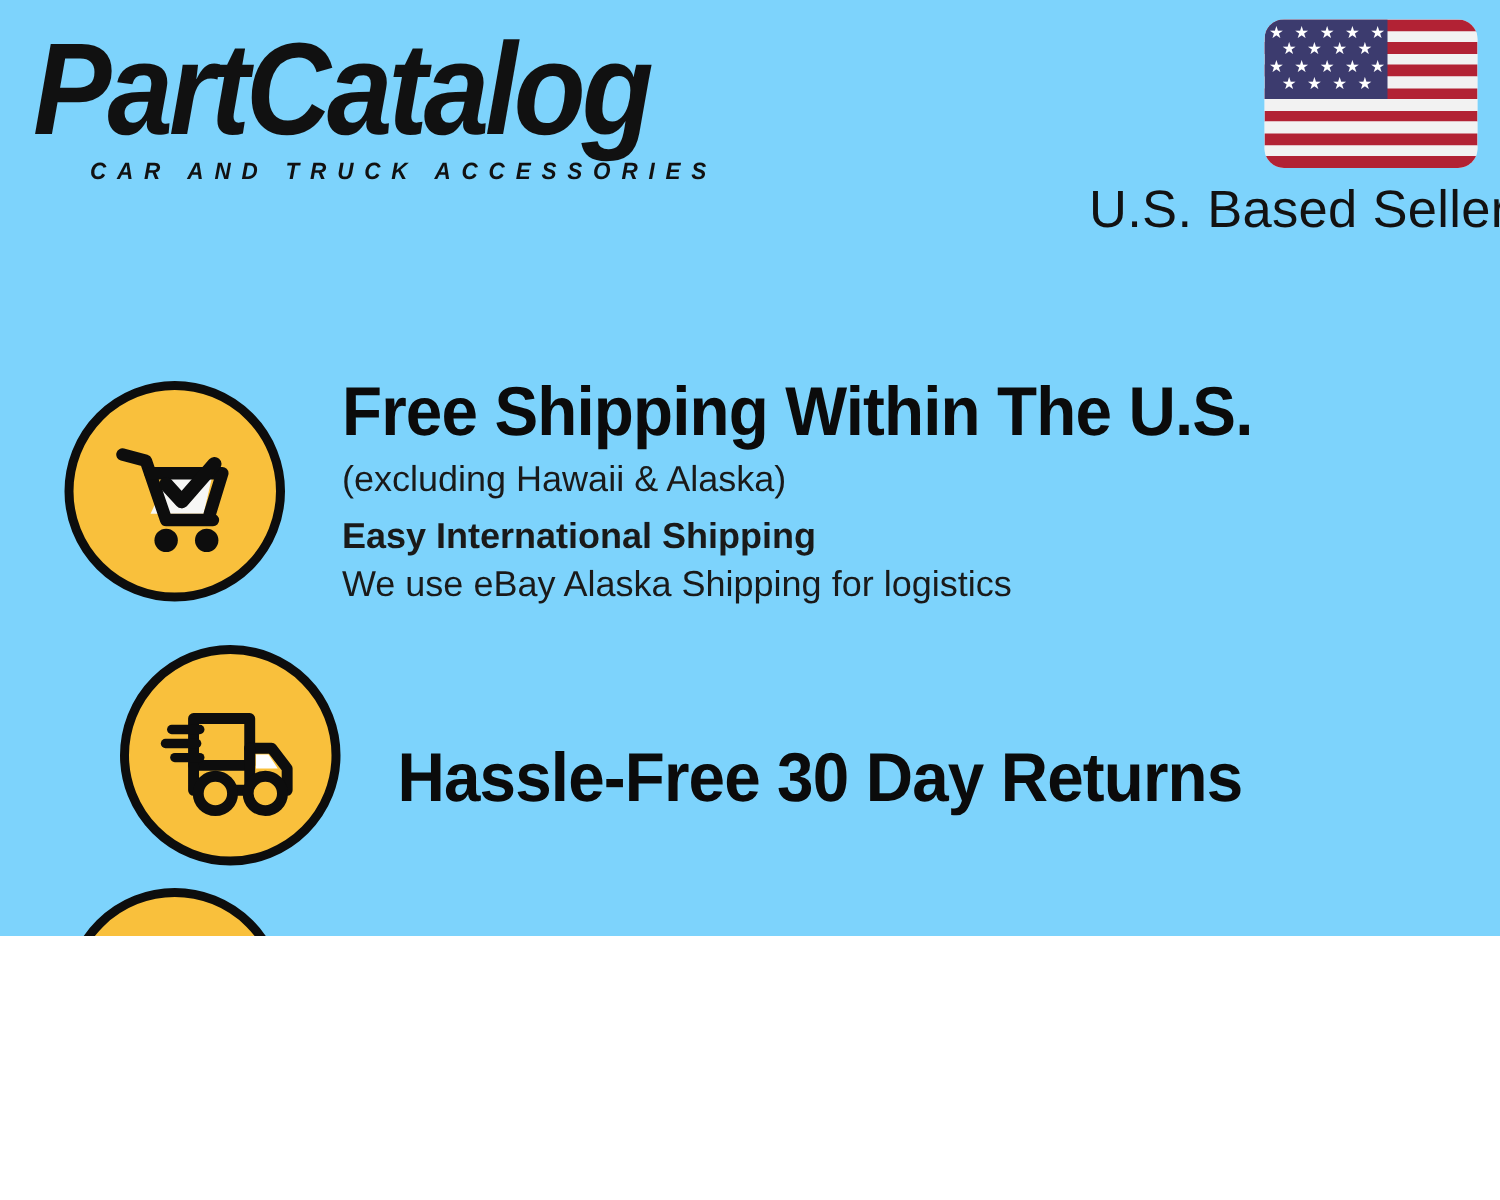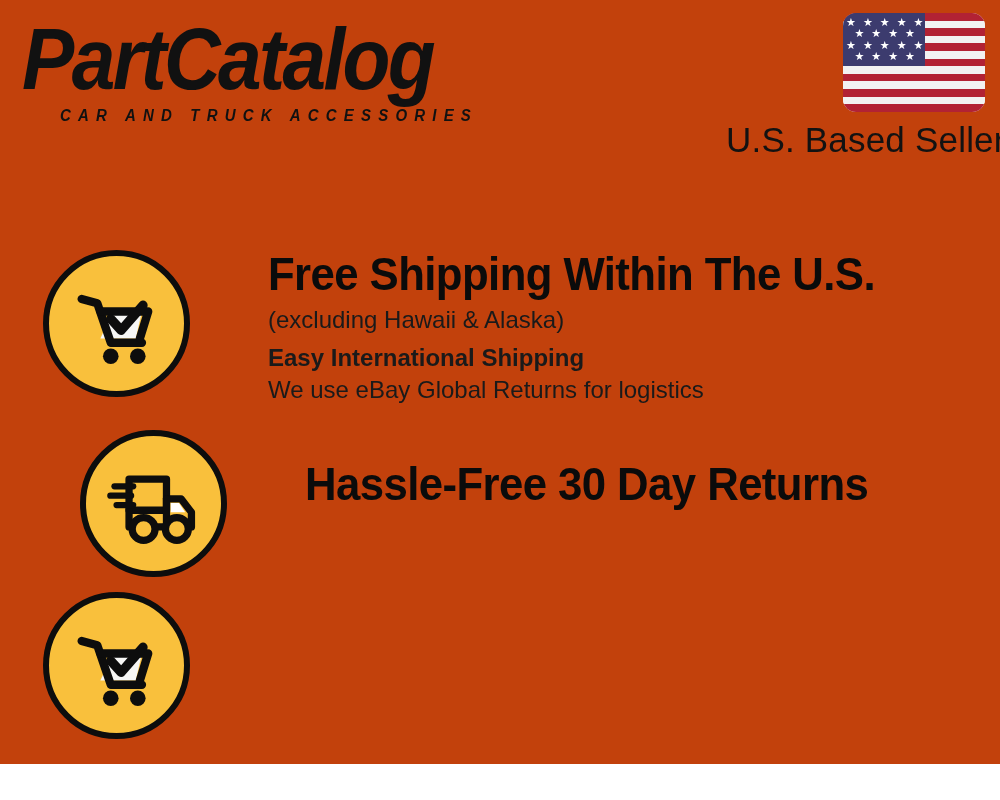--- a/index.html
+++ b/index.html
@@ -8,22 +8,22 @@
     background: #ffffff;
   }
   body {
     font-family: "Liberation Sans", sans-serif;
     color: #0f0f0f;
     -webkit-font-smoothing: antialiased;
   }
   .page {
     position: relative;
     width: 1000px;
-    height: 764px;
-    background: #c2410c;
+    height: 624px;
+    background: #7dd3fc;
     overflow: hidden;
   }
 
   
   .brand-logo {
     position: absolute;
     left: 22px;
     top: 22px;
     width: 470px;
     height: 92px;
@@ -128,22 +128,21 @@
     position: absolute;
     left: 0;
     top: 232px;
     width: 1000px;
   }
   .benefit-row {
     position: absolute;
     left: 0;
     width: 1000px;
     display: flex;
-    align-items: flex-start;
-    gap: 40px;
+    align-items: center;
   }
   .benefit-row.row-1 { top: 18px; }
   .benefit-row.row-2 { top: 198px; padding-left: 37px; }
   .benefit-row.row-3 { top: 360px; }
 
   .icon-badge {
     position: relative;
     flex: 0 0 auto;
     margin-left: 43px;
     width: 147px;
@@ -265,21 +264,21 @@
           <path d="M34 38 L80 38 L72 64" fill="none" stroke="#0d0d0d" stroke-width="8" stroke-linecap="round" stroke-linejoin="round"></path>
           <path d="M44 45 L54 56 L75 32" fill="none" stroke="#0d0d0d" stroke-width="9" stroke-linecap="round" stroke-linejoin="round"></path>
           <circle cx="44" cy="81" r="7.5" fill="#0d0d0d"></circle>
           <circle cx="70" cy="81" r="7.5" fill="#0d0d0d"></circle>
         </svg>
       </div>
       <div class="benefit-text">
         <div class="benefit-title">Free Shipping Within The U.S.</div>
         <div class="benefit-sub">(excluding Hawaii &amp; Alaska)</div>
         <div class="benefit-sub strong">Easy International Shipping</div>
-        <div class="benefit-sub tight">We use eBay Global Returns for logistics</div>
+        <div class="benefit-sub tight">We use eBay Alaska Shipping for logistics</div>
       </div>
     </div>
 
     <div class="benefit-row row-2">
       <div class="icon-badge">
         <svg viewBox="0 0 100 100" aria-hidden="true">
           <path d="M60 45 L76 45 L86 58 L86 72 L60 72 Z" fill="#f9c03c"></path>
           <path d="M66 49 L74 49 L80 58 L66 58 Z" fill="#ffffff"></path>
           <rect x="26" y="26" width="36" height="30" fill="none" stroke="#0d0d0d" stroke-width="7" stroke-linejoin="round"></rect>
           <path d="M26 56 L26 72 L86 72 L86 58 L76 45 L62 45" fill="none" stroke="#0d0d0d" stroke-width="7" stroke-linecap="round" stroke-linejoin="round"></path>

